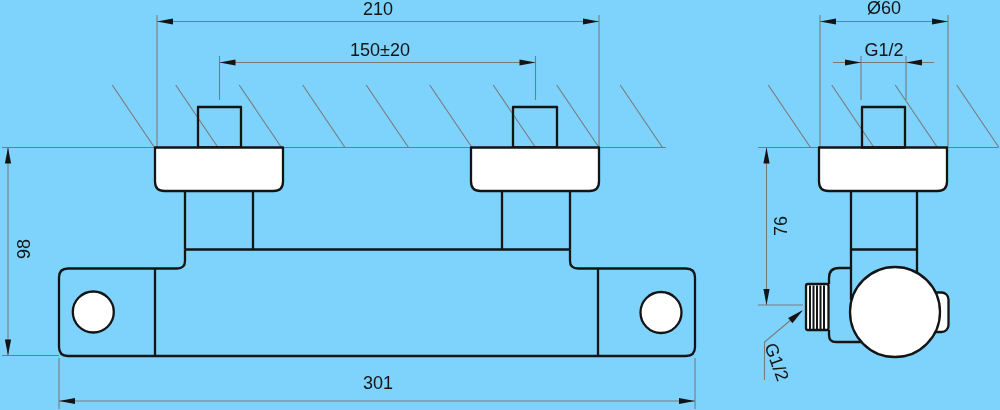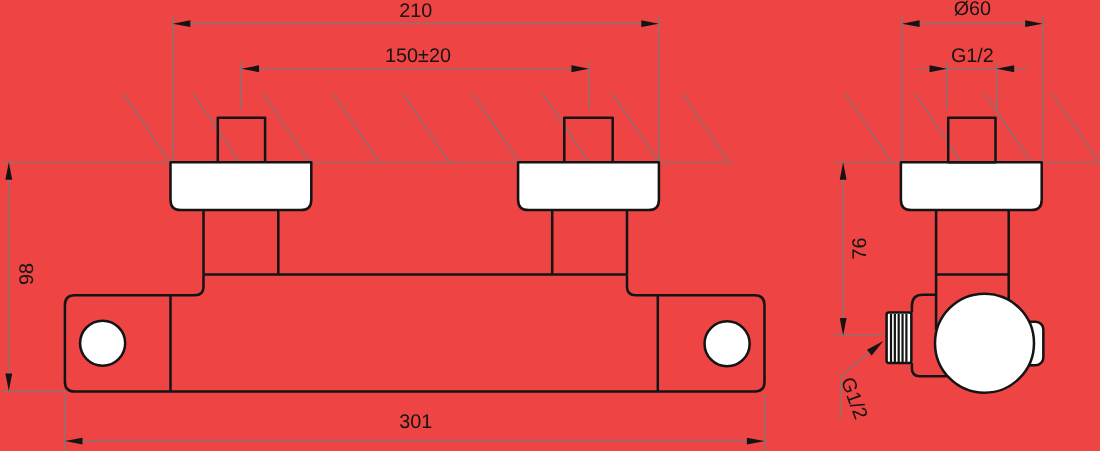--- a/index.html
+++ b/index.html
@@ -1,16 +1,16 @@
 <!DOCTYPE html>
 <html><head>
 <meta charset="utf-8">
 <style>
   html,body{margin:0;padding:0;background:#ffffff;}
-  .stage{position:relative;width:1000px;height:410px;background:#ef4444;overflow:hidden;}
+  .stage{position:relative;width:1000px;height:410px;background:#7dd3fc;overflow:hidden;}
   svg{display:block;}
   .thin{stroke:#7a7a7a;stroke-width:1.1;fill:none;}
   .obj{stroke:#141414;stroke-width:2.3;fill:none;stroke-linejoin:round;stroke-linecap:butt;}
   .objw{stroke:#141414;stroke-width:2.3;fill:#ffffff;stroke-linejoin:round;}
   .rib{stroke:#141414;stroke-width:2;fill:none;}
   .arr{fill:#141414;stroke:none;}
   text{font-family:"Liberation Sans","DejaVu Sans",sans-serif;font-size:18px;fill:#141414;}
 </style>
 </head>
 <body>

